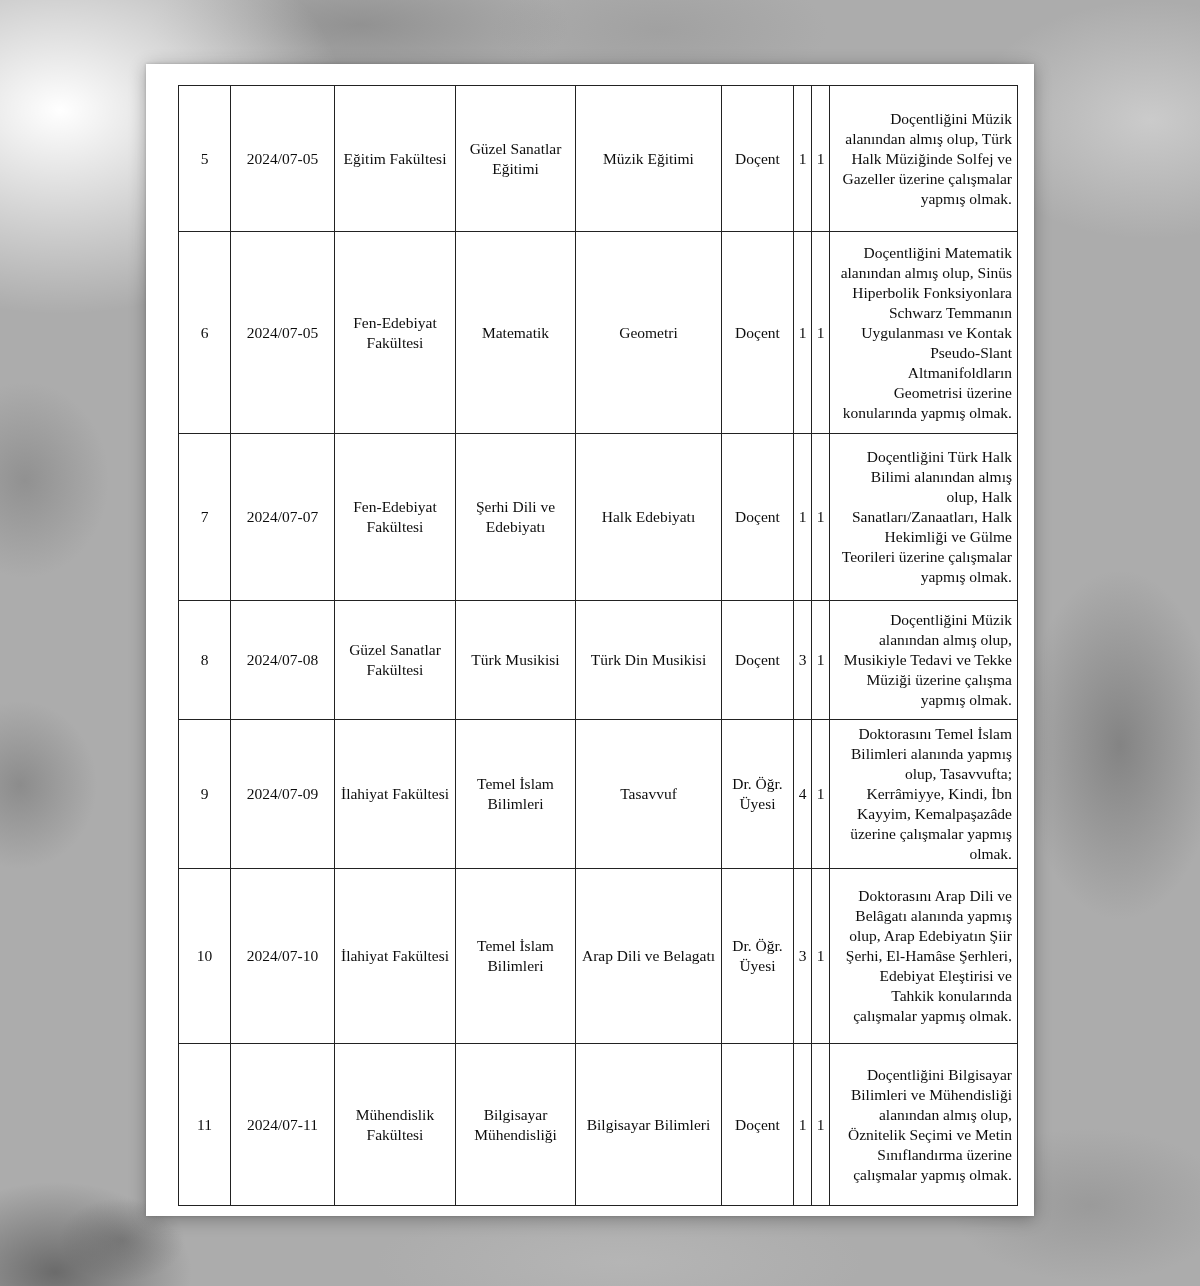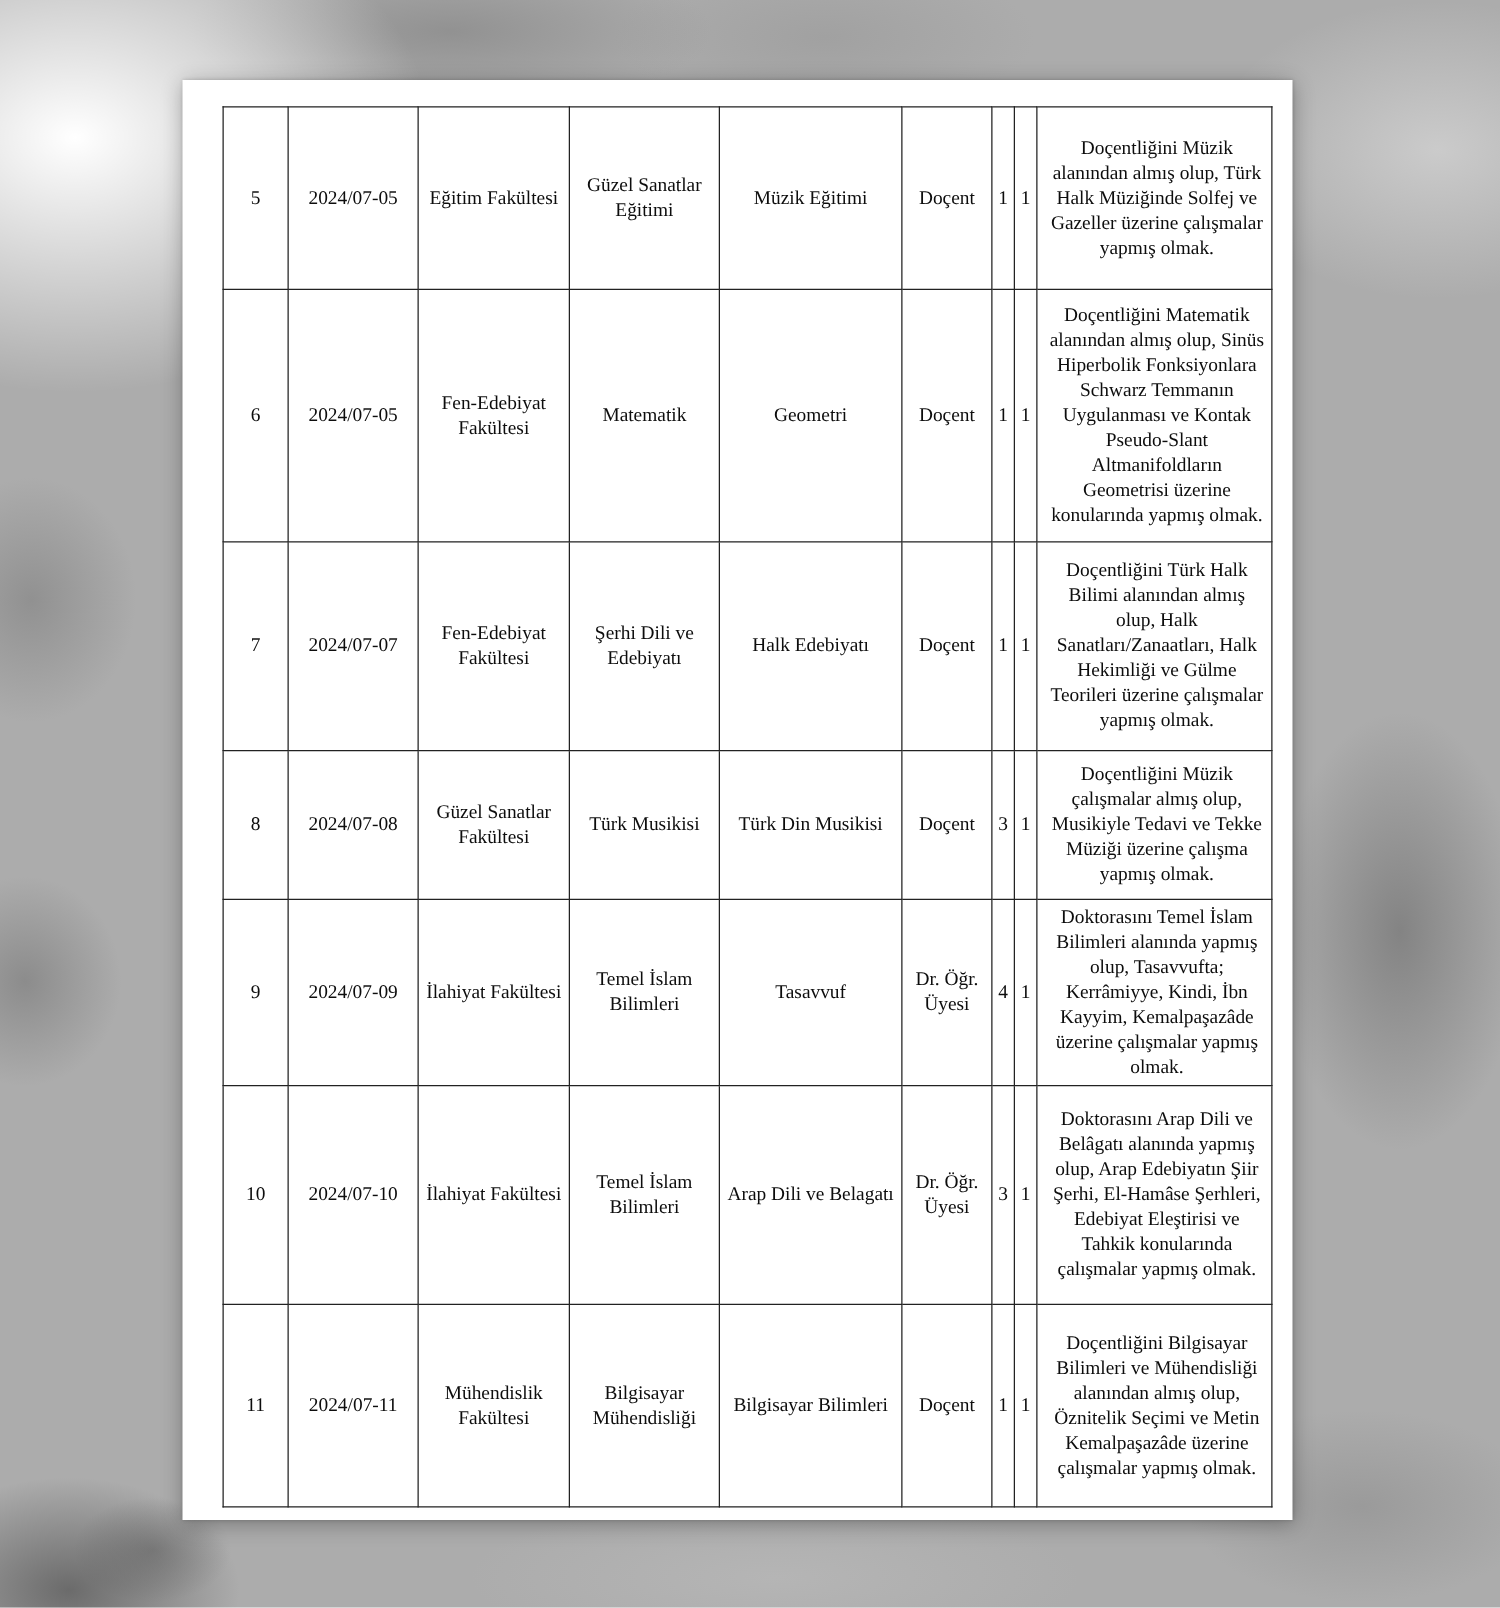--- a/index.html
+++ b/index.html
@@ -33,21 +33,21 @@
     position:absolute;left:32px;top:21px;
     width:839px;table-layout:fixed;border-collapse:collapse;
   }
   table.grid td{
     border:1px solid #222222;
     font-size:15.5px;line-height:20px;color:#0d0d0d;
     text-align:center;vertical-align:middle;
     padding:2px;overflow:hidden;
   }
   table.grid td.desc{
-    text-align:center;padding:4px 5px 4px 9px;
+    text-align:right;padding:4px 5px 4px 9px;
   }
 </style>
 </head>
 <body>
 
 <div class="backdrop"></div>
 
 <div class="page">
   <table class="grid">
     <colgroup>
@@ -97,21 +97,21 @@
       </tr>
       <tr style="height:119px">
         <td>8</td>
         <td>2024/07-08</td>
         <td>Güzel Sanatlar Fakültesi</td>
         <td>Türk Musikisi</td>
         <td>Türk Din Musikisi</td>
         <td>Doçent</td>
         <td>3</td>
         <td>1</td>
-        <td class="desc">Doçentliğini Müzik çalışmalar almış olup, Musikiyle Tedavi ve Tekke Müziği üzerine çalışma yapmış olmak.</td>
+        <td class="desc">Doçentliğini Müzik alanından almış olup, Musikiyle Tedavi ve Tekke Müziği üzerine çalışma yapmış olmak.</td>
       </tr>
       <tr style="height:149px">
         <td>9</td>
         <td>2024/07-09</td>
         <td>İlahiyat Fakültesi</td>
         <td>Temel İslam Bilimleri</td>
         <td>Tasavvuf</td>
         <td>Dr. Öğr. Üyesi</td>
         <td>4</td>
         <td>1</td>
@@ -130,17 +130,17 @@
       </tr>
       <tr style="height:162px">
         <td>11</td>
         <td>2024/07-11</td>
         <td>Mühendislik Fakültesi</td>
         <td>Bilgisayar Mühendisliği</td>
         <td>Bilgisayar Bilimleri</td>
         <td>Doçent</td>
         <td>1</td>
         <td>1</td>
-        <td class="desc">Doçentliğini Bilgisayar Bilimleri ve Mühendisliği alanından almış olup, Öznitelik Seçimi ve Metin Kemalpaşazâde üzerine çalışmalar yapmış olmak.</td>
+        <td class="desc">Doçentliğini Bilgisayar Bilimleri ve Mühendisliği alanından almış olup, Öznitelik Seçimi ve Metin Sınıflandırma üzerine çalışmalar yapmış olmak.</td>
       </tr>
     </tbody>
   </table>
 </div>
 
 </body></html>

